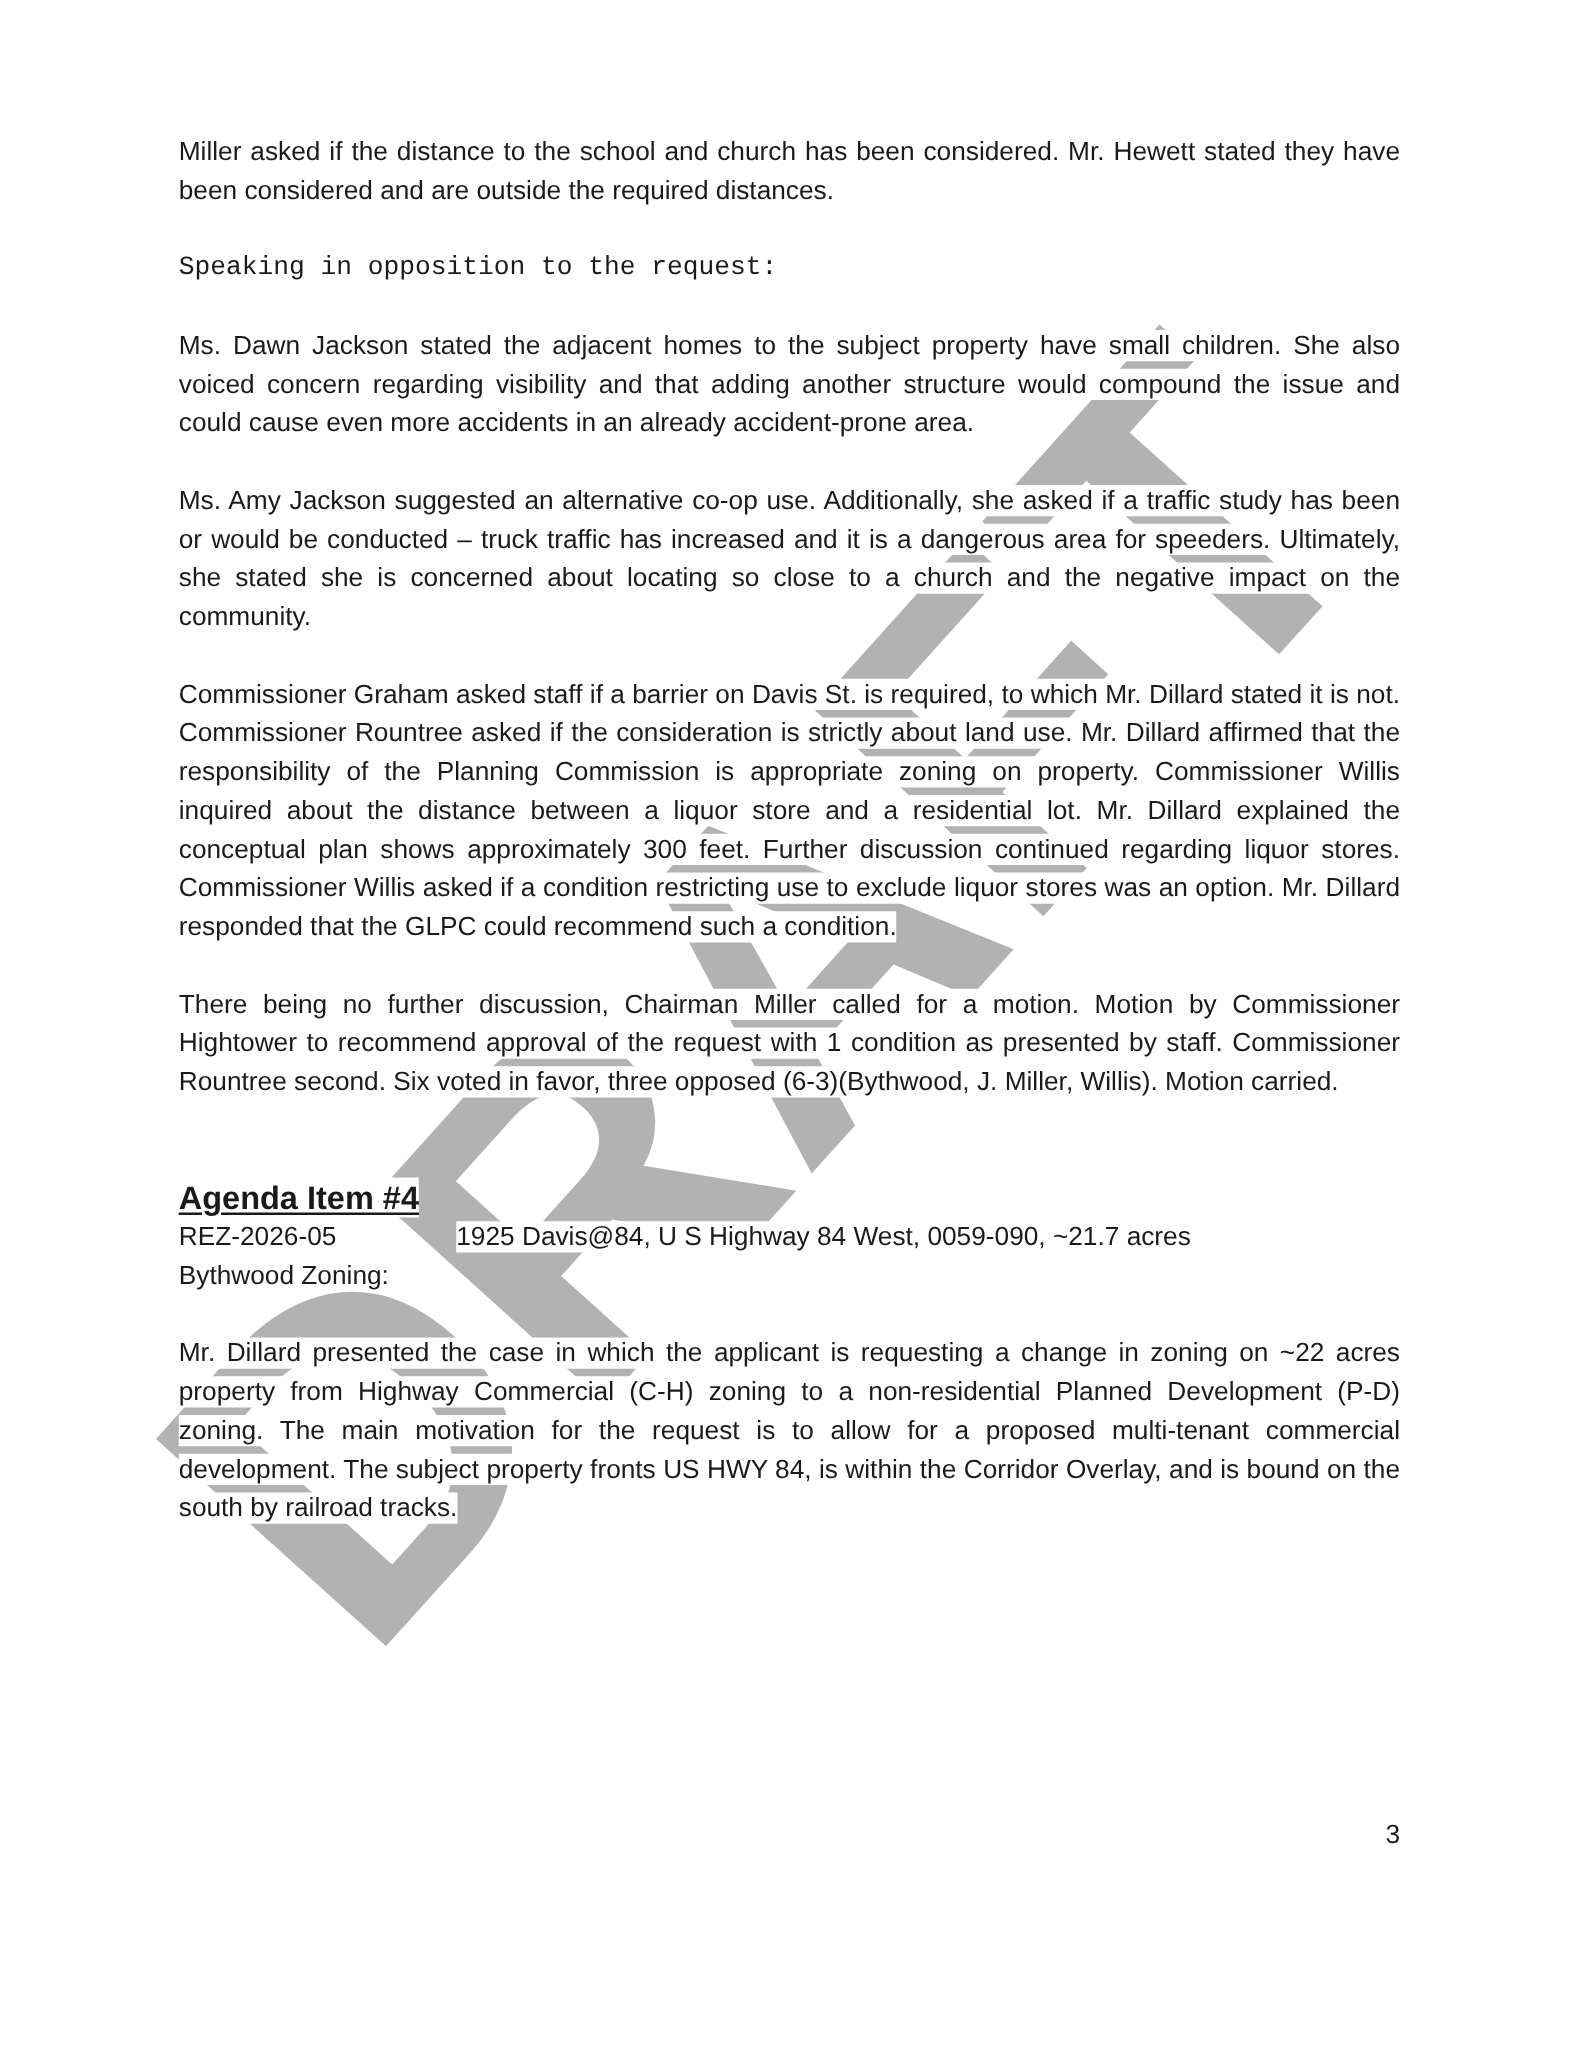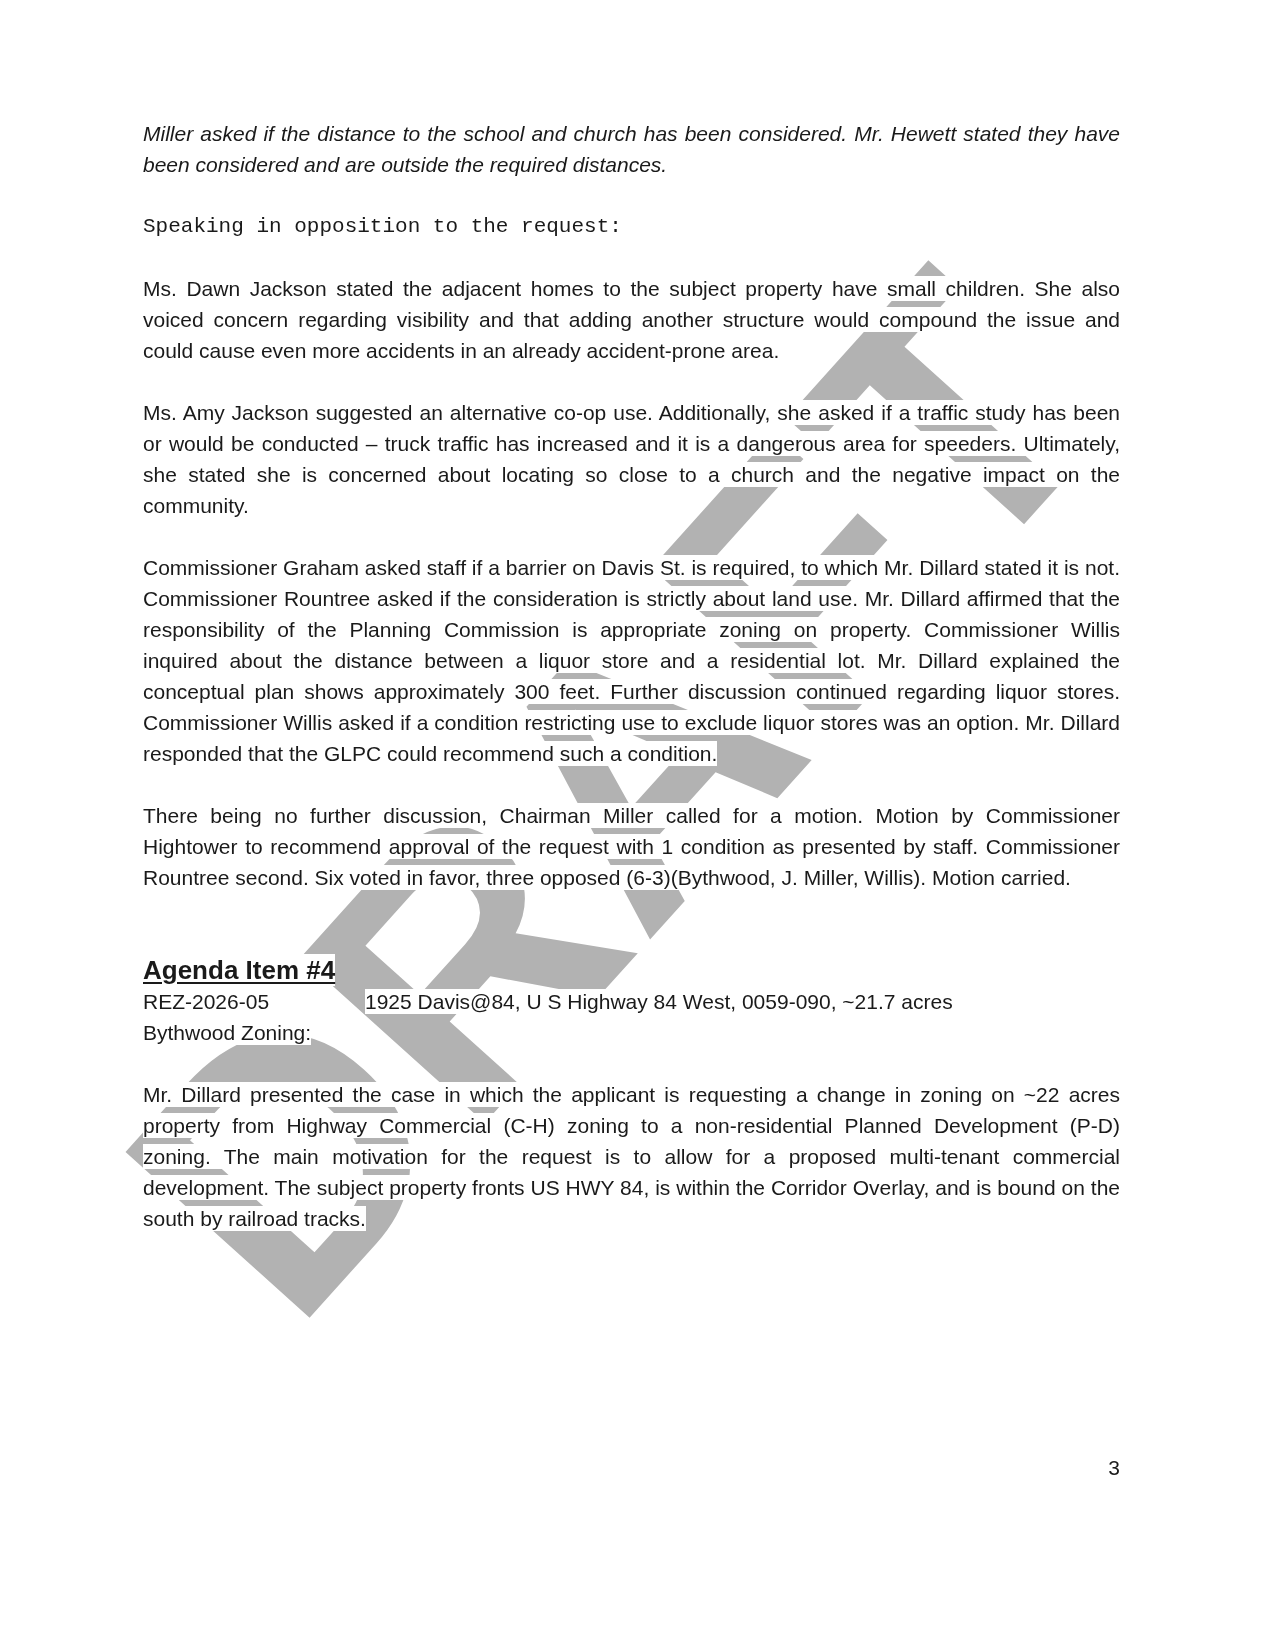--- a/index.html
+++ b/index.html
@@ -37,22 +37,21 @@
     left: 143px;
     top: 106px;
     width: 977px;
     z-index: 1;
   }
   .content p {
     margin: 31px 0;
     text-align: justify;
   }
   .content > :first-child {
-    margin-top: 12px;
-    font-style: italic;
+    margin-top: 0;
   }
   p.no-bottom {
     margin-bottom: 0;
     font-family: Liberation Mono, monospace;
   }
   
   .hl {
     background: #ffffff;
     padding: 1px 0;
     box-decoration-break: clone;

